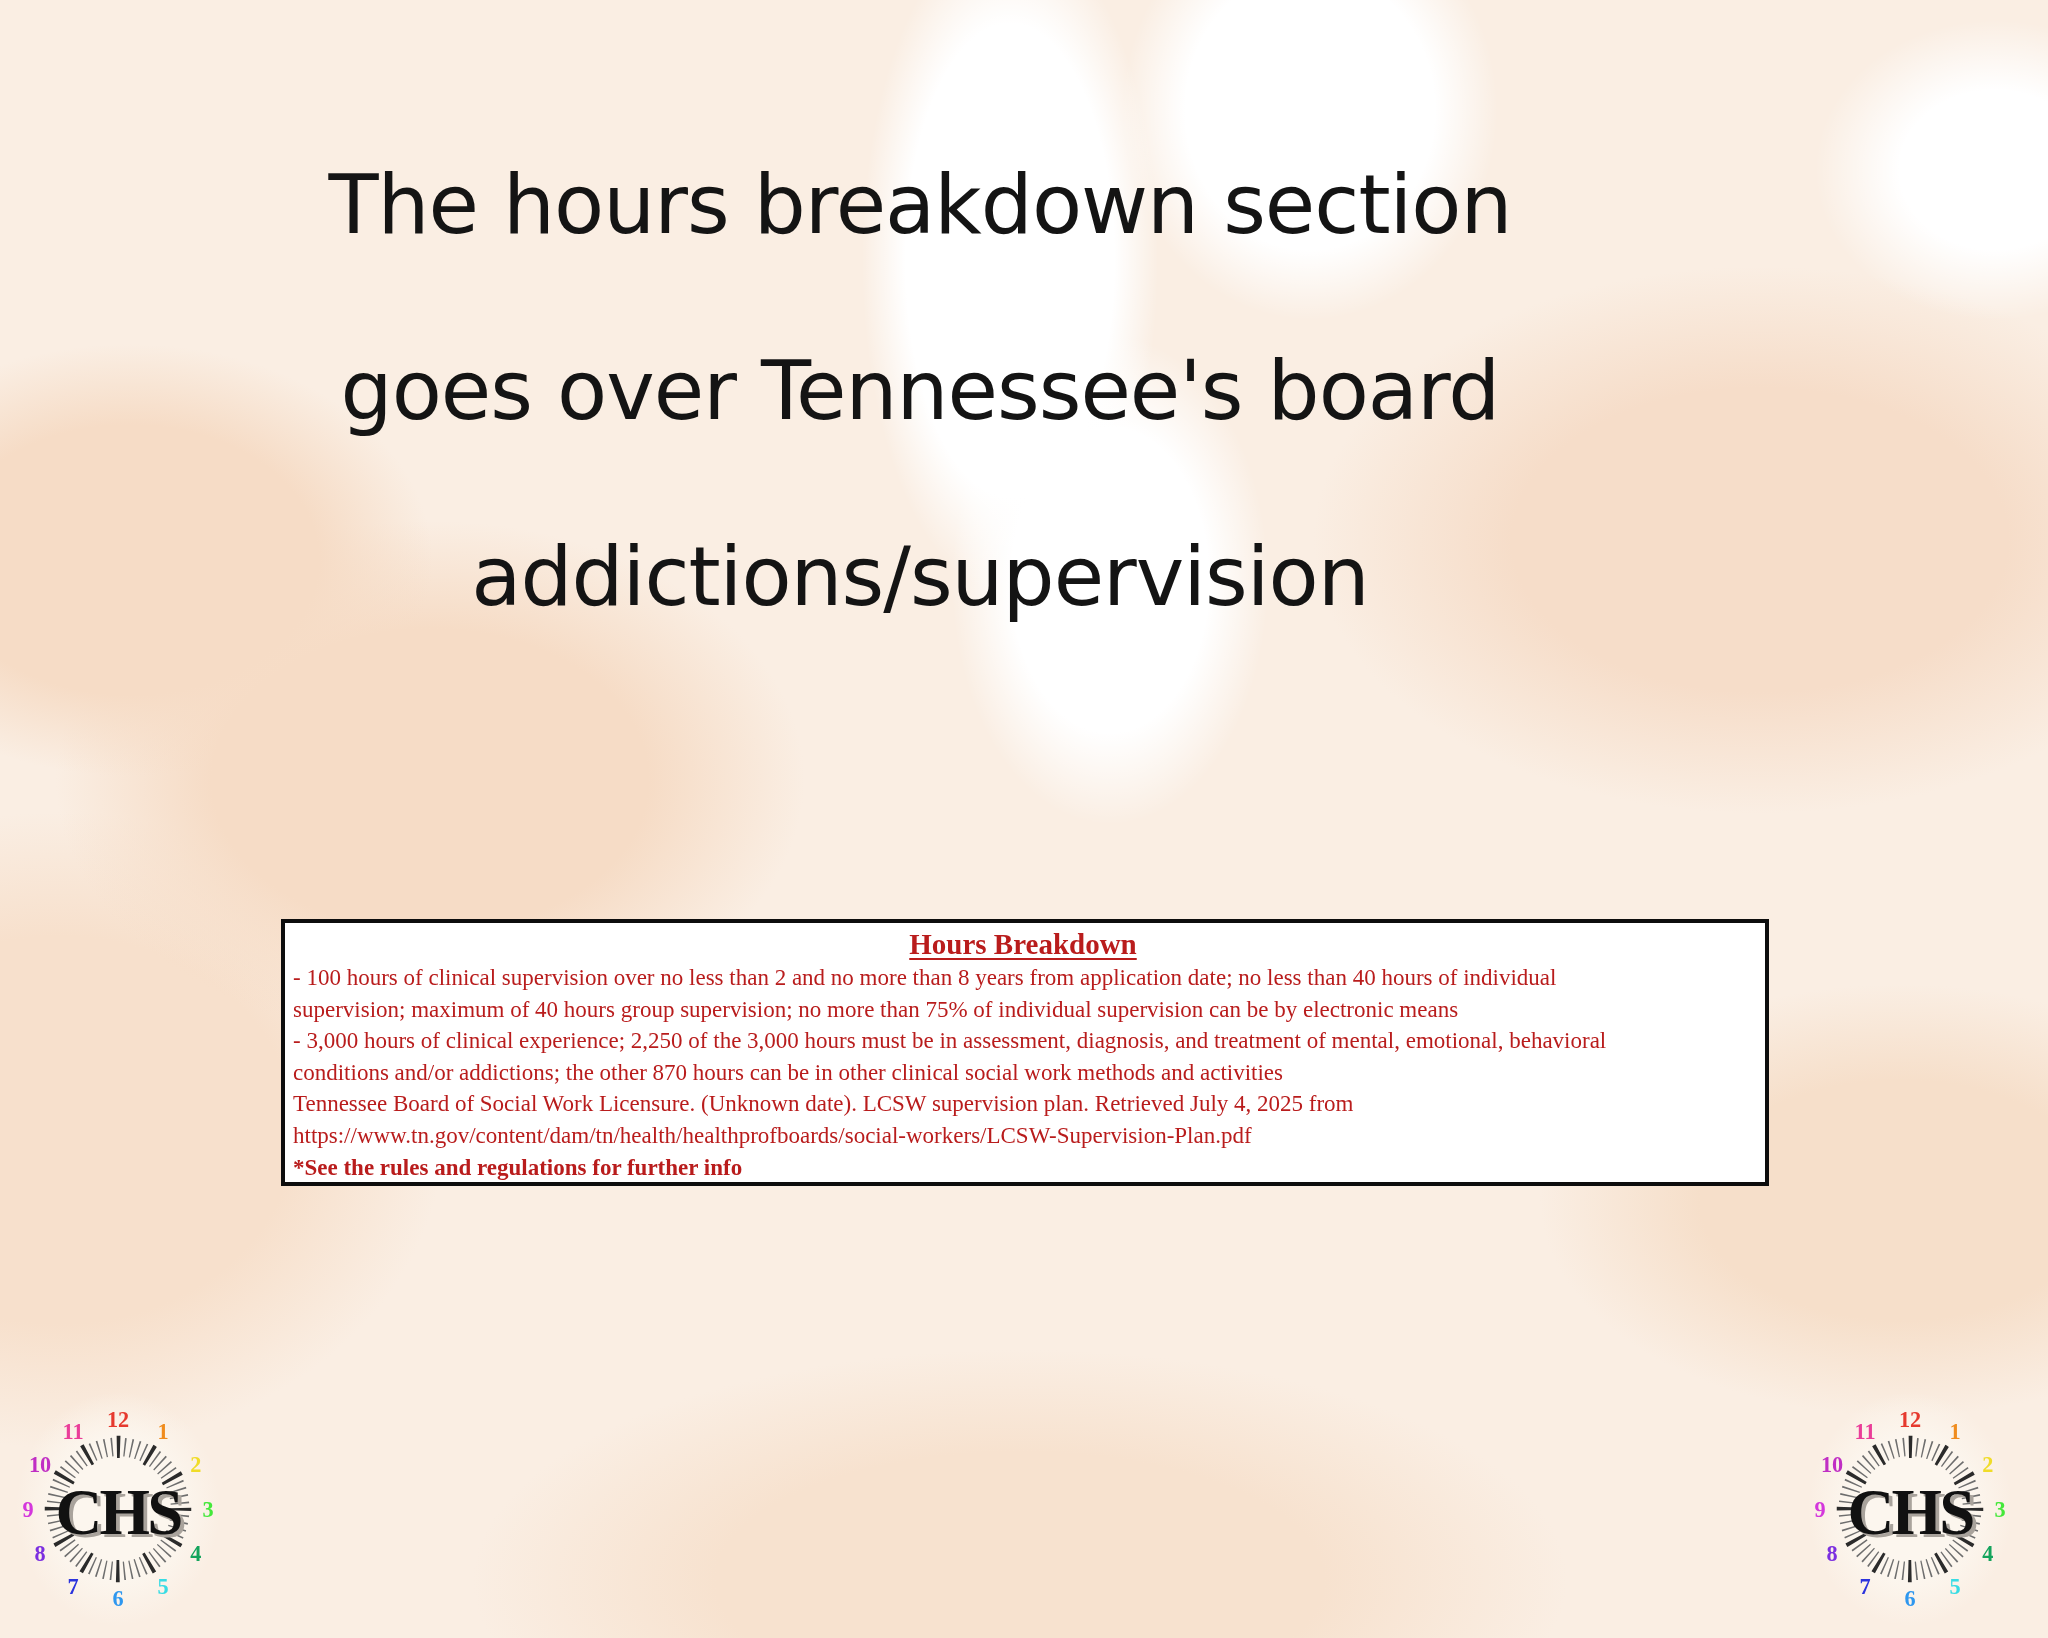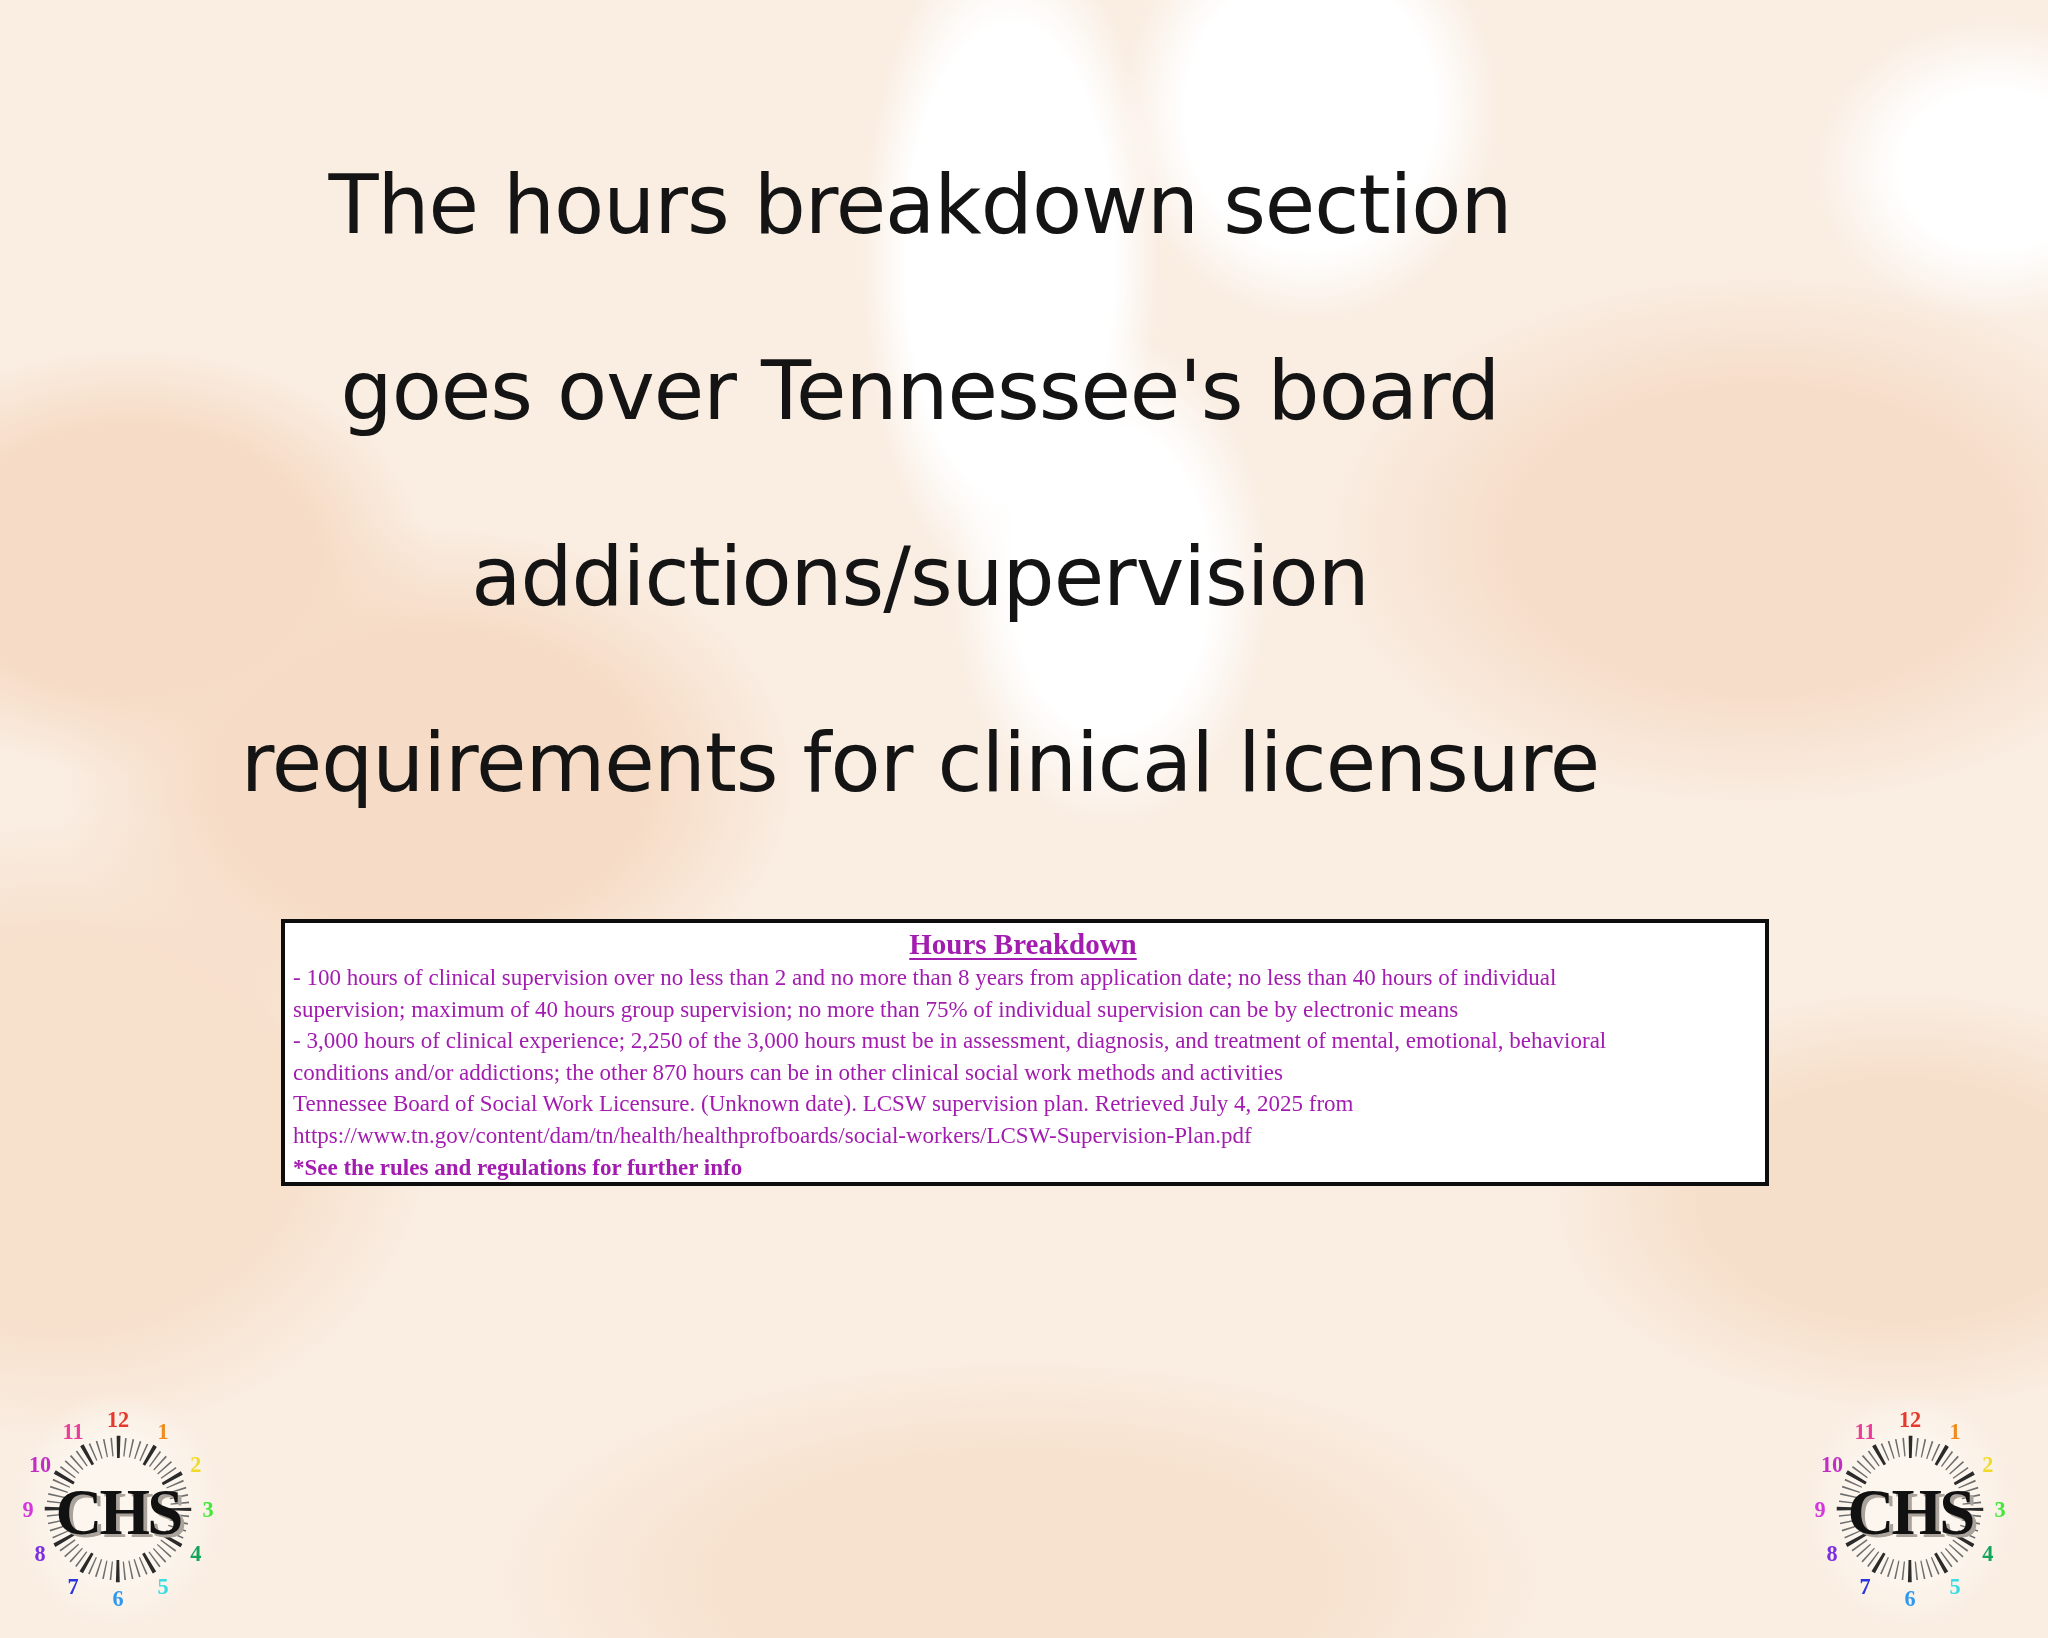--- a/index.html
+++ b/index.html
@@ -40,21 +40,21 @@
 
   
   .hours-box {
     position: absolute;
     left: 281px; top: 919px;
     width: 1488px; height: 267px;
     box-sizing: border-box;
     background: #ffffff;
     border: 4px solid #0d0d0d;
     padding: 3px 12px 0 8px;
-    color: #a21caf;
+    color: #b91c1c;
     font-family: "Liberation Serif", serif;
     font-size: 23px;
     overflow: hidden;
   }
   .box-heading {
     text-align: center;
     font-size: 29px;
     font-weight: 700;
     text-decoration: underline;
     text-decoration-thickness: 2px;
@@ -97,21 +97,20 @@
 </style>
 </head>
 <body>
 
 <div class="slide">
 
   <div class="title">
     <div class="title-line">The hours breakdown section</div>
     <div class="title-line">goes over Tennessee's board</div>
     <div class="title-line">addictions/supervision</div>
-    <div class="title-line">requirements for clinical licensure</div>
   </div>
 
   <div class="hours-box">
     <div class="box-heading">Hours Breakdown</div>
     <div class="box-line">- 100 hours of clinical supervision over no less than 2 and no more than 8 years from application date; no less than 40 hours of individual</div>
     <div class="box-line">supervision; maximum of 40 hours group supervision; no more than 75% of individual supervision can be by electronic means</div>
     <div class="box-line">- 3,000 hours of clinical experience; 2,250 of the 3,000 hours must be in assessment, diagnosis, and treatment of mental, emotional, behavioral</div>
     <div class="box-line">conditions and/or addictions; the other 870 hours can be in other clinical social work methods and activities</div>
     <div class="box-line">Tennessee Board of Social Work Licensure. (Unknown date). LCSW supervision plan. Retrieved July 4, 2025 from</div>
     <div class="box-line">https://www.tn.gov/content/dam/tn/health/healthprofboards/social-workers/LCSW-Supervision-Plan.pdf</div>

